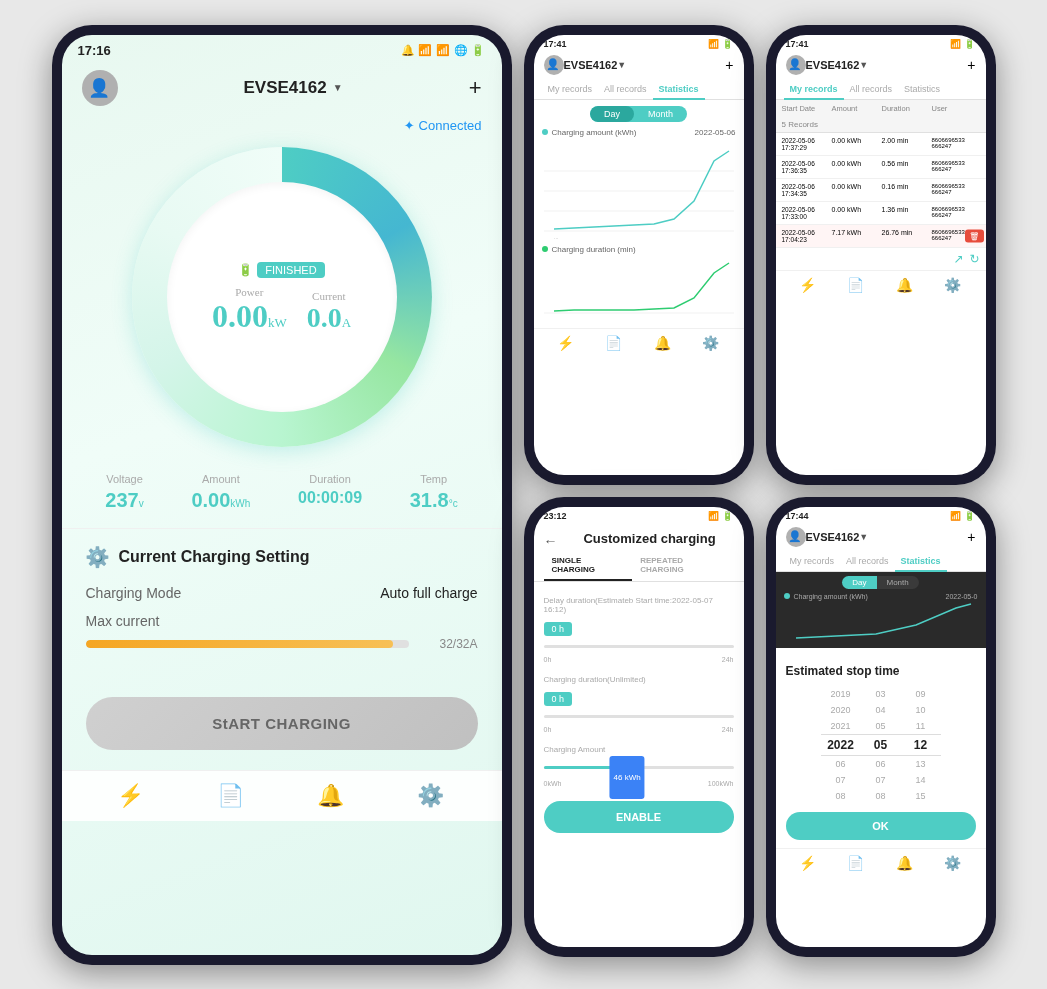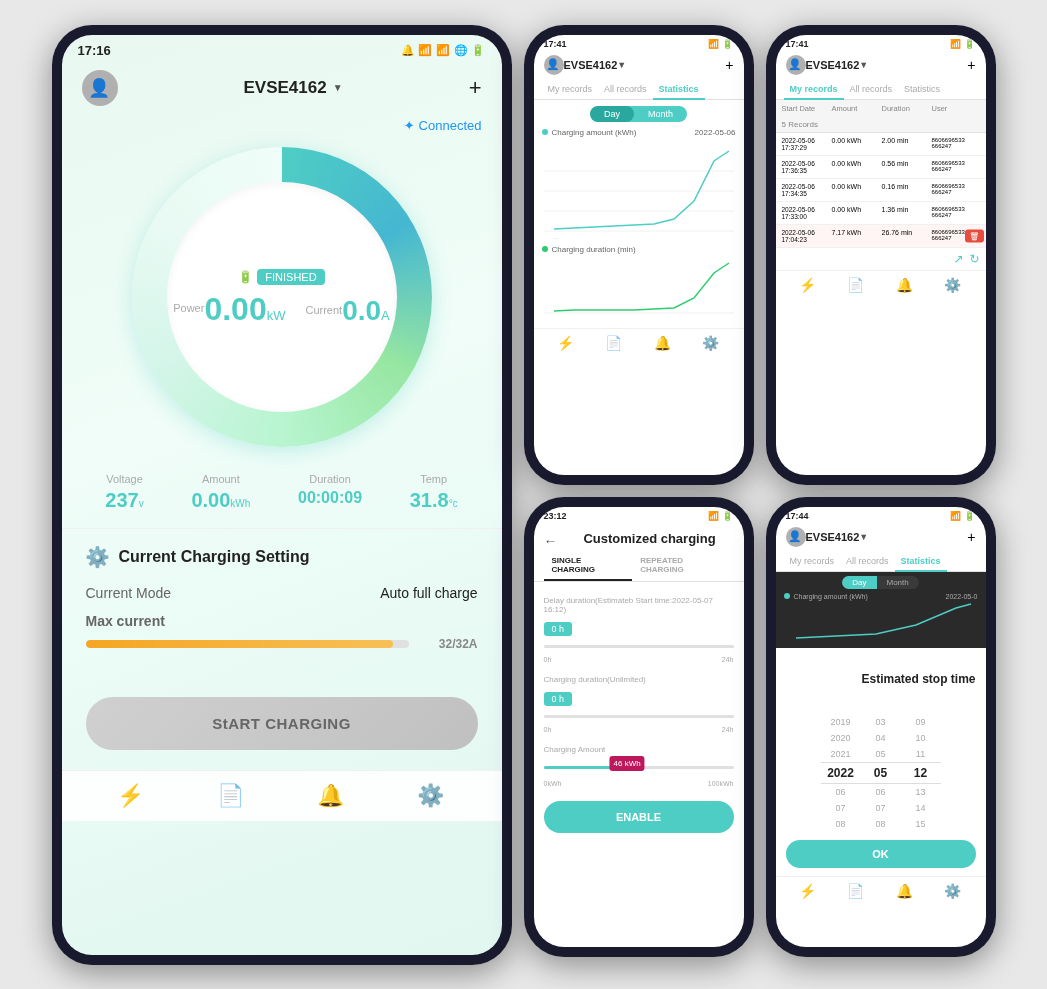--- a/index.html
+++ b/index.html
@@ -177,22 +177,23 @@
       padding: 2px 8px;
       border-radius: 4px;
     }
     .metrics-row {
       display: flex;
       gap: 20px;
       align-items: flex-end;
     }
     .metric-item {
       display: flex;
-      flex-direction: row;
-      align-items: center;
+      flex-direction: column;
+      align-items: center;
+      font-family: Liberation Serif, serif;
     }
     .metric-label {
       font-size: 11px;
       color: #aaa;
       margin-bottom: 2px;
     }
     .metric-value-power {
       font-size: 32px;
       font-weight: 700;
       color: #4ecdc4;
@@ -263,21 +264,20 @@
       color: #666;
     }
     .setting-row-value {
       font-size: 14px;
       color: #222;
       font-weight: 500;
       text-align: center;
     }
     .max-current-row {
       margin-bottom: 20px;
-      font-weight: bold;
     }
     .max-current-label {
       font-size: 14px;
       color: #666;
       margin-bottom: 8px;
     }
     .progress-bar-container {
       display: flex;
       align-items: center;
       gap: 10px;
@@ -570,29 +570,28 @@
       width: calc(100% - 20px);
       margin: 8px 10px;
       font-size: 11px;
       font-weight: 600;
       cursor: pointer;
     }
     .picker-label {
       font-size: 12px;
       font-weight: 700;
       color: #222;
-      text-align: right;
-      padding: 24px 10px 8px;
+      text-align: left;
+      padding: 16px 10px 8px;
     }
     .picker-container {
       display: flex;
       justify-content: center;
       gap: 0;
       padding: 0 8px;
-      margin-top: 20px;
     }
     .picker-col {
       display: flex;
       flex-direction: column;
       align-items: center;
       width: 40px;
     }
     .picker-item {
       font-size: 9px;
       color: #aaa;
@@ -711,21 +710,21 @@
           <span class="bm-value">31.8<span class="bm-unit">°c</span></span>
         </div>
       </div>
 
       <div class="charging-settings">
         <div class="settings-title">
           <span class="settings-gear">⚙️</span>
           <span>Current Charging Setting</span>
         </div>
         <div class="setting-row">
-          <span class="setting-row-label">Current Mode</span>
+          <span class="setting-row-label">Charging Mode</span>
           <span class="setting-row-value">Auto full charge</span>
         </div>
         <div class="max-current-row">
           <div class="max-current-label">Max current</div>
           <div class="progress-bar-container">
             <div class="progress-bar">
               <div class="progress-fill"></div>
             </div>
             <span class="progress-value">32/32A</span>
           </div>
@@ -917,21 +916,21 @@
           </div>
         </div>
 
         
         <div class="custom-field">
           <div class="custom-field-label">Charging Amount</div>
           <div class="slider-container" style="height:20px">
             <div class="slider-track" style="width:100%">
               <div class="slider-fill" style="width:46%;background:#4ecdc4"></div>
             </div>
-            <div style="position:absolute;left:44%;transform:translateX(-50%);top:-2px;background:#be185d;color:#fff;border-radius:3px;padding:3px 4px;font-size:8px;white-space:nowrap">46 kWh</div>
+            <div style="position:absolute;left:44%;transform:translateX(-50%);top:-2px;background:#3b82f6;color:#fff;border-radius:3px;padding:17px 4px;font-size:8px;white-space:nowrap">46 kWh</div>
           </div>
           <div class="slider-labels">
             <span>0kWh</span>
               <span>100kWh</span>
           </div>
         </div>
 
         <button class="enable-btn">ENABLE</button>
       </div>
     </div>

